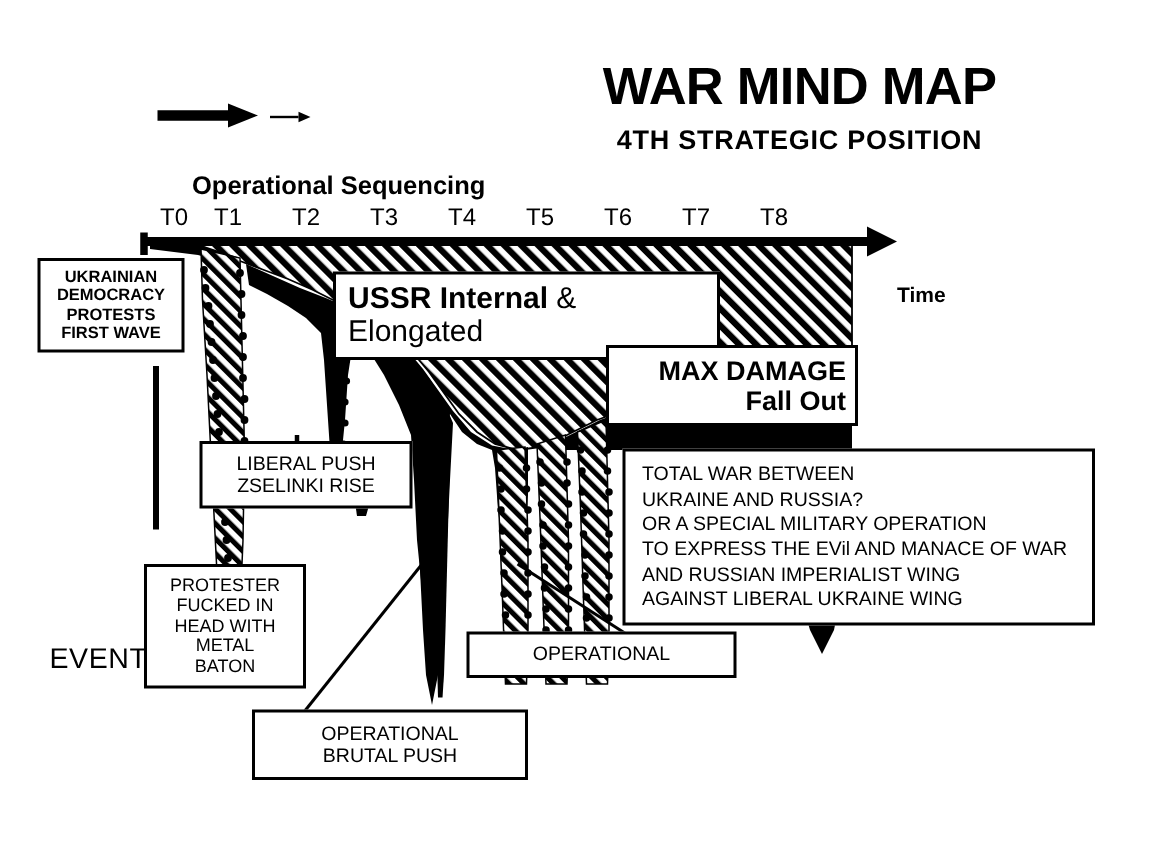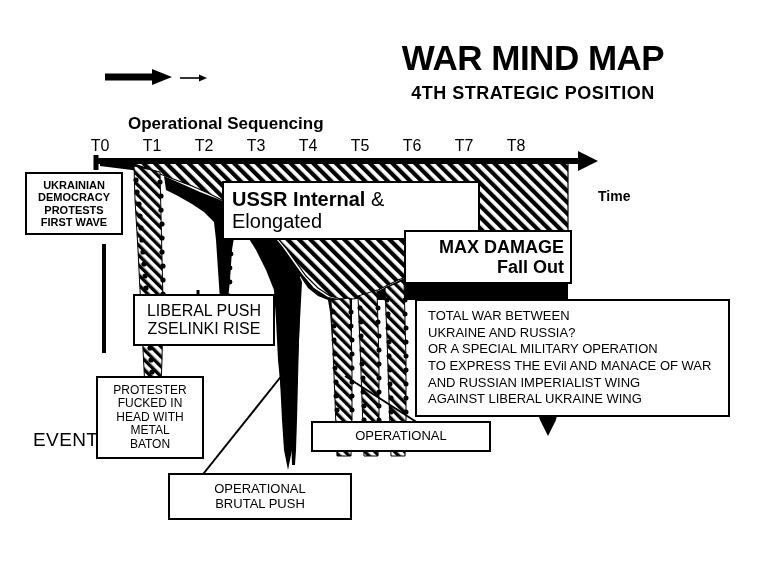--- a/index.html
+++ b/index.html
@@ -42,21 +42,21 @@
   }
 
   
   .box{
     position:absolute;background:#ffffff;border:2.5px solid #000000;
     box-sizing:border-box;text-align:center;line-height:1.12;
   }
   .box .ln{display:block;white-space:nowrap;}
 
   #box-ukraine{left:25px;top:172px;width:98px;padding:5px 3px;font-size:11px;font-weight:bold;}
-  #box-liberal{left:133px;top:294px;width:142px;padding:6px 4px;font-size:16px;}
+  #box-liberal{left:133px;top:294px;width:142px;padding:6px 4px;font-size:13px;}
   #box-protester{left:96px;top:352px;width:108px;padding:6px 4px;font-size:12px;margin-top:24px;}
   #box-ussr{left:222px;top:181px;width:258px;padding:5px 8px;font-size:20px;text-align:left;}
   #box-ussr .b{font-weight:bold;}
   #box-ussr .r{font-weight:normal;}
   #box-maxdamage{left:404px;top:230px;width:168px;padding:5px 6px;font-size:18px;font-weight:bold;text-align:right;}
   #box-total{left:415px;top:299px;width:315px;padding:7px 11px;font-size:13px;text-align:left;line-height:1.28;}
   #box-sledge{left:311px;top:421px;width:180px;padding:6px 4px;font-size:13px;}
   #box-brutal{left:168px;top:473px;width:184px;padding:7px 4px;font-size:13px;text-align:center;}
   #box-brutal .ln{text-align:center;}
 </style>
@@ -299,21 +299,21 @@
     </g>
   </svg>
 
   <div class="abs" id="title-main">WAR MIND MAP</div>
   <div class="abs" id="title-sub">4TH STRATEGIC POSITION</div>
 
   <div class="abs" id="seq-label">Operational Sequencing</div>
   <div class="abs" id="time-label">Time</div>
   <div class="abs" id="event-impact">EVENT IMPACT</div>
 
-  <div class="tick" style="left:86px">T0</div>
+  <div class="tick" style="left:102px">T0</div>
   <div class="tick" style="left:138px">T1</div>
   <div class="tick" style="left:190px">T2</div>
   <div class="tick" style="left:242px">T3</div>
   <div class="tick" style="left:294px">T4</div>
   <div class="tick" style="left:346px">T5</div>
   <div class="tick" style="left:398px">T6</div>
   <div class="tick" style="left:450px">T7</div>
   <div class="tick" style="left:502px">T8</div>
 
   <div class="box" id="box-ukraine">

